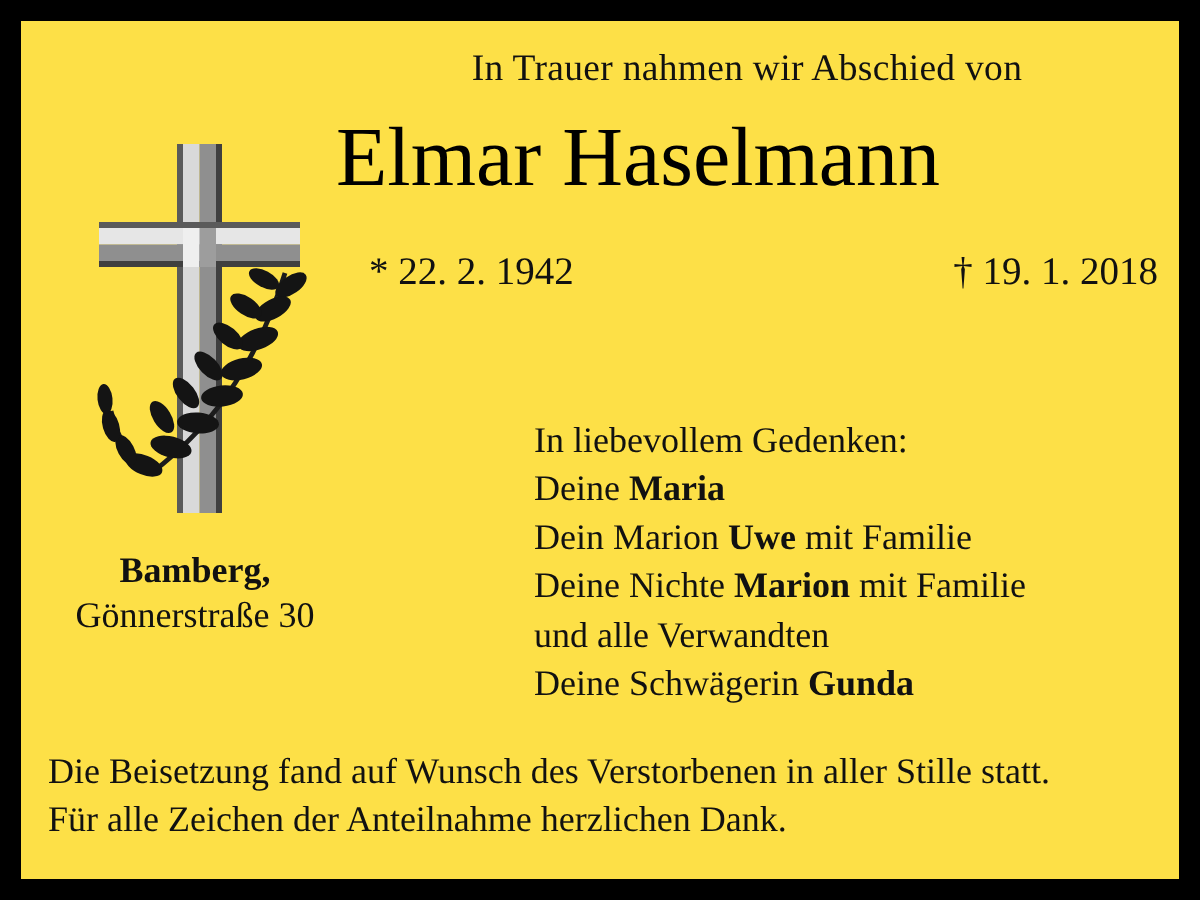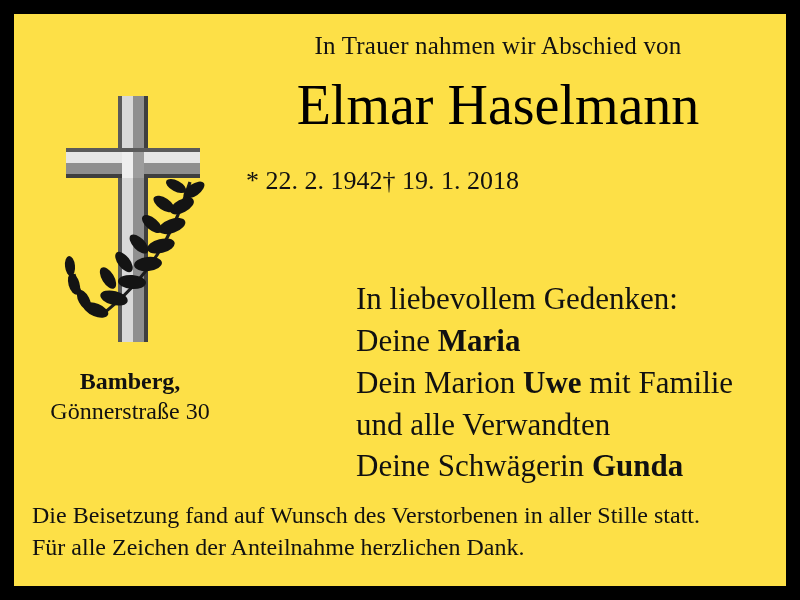--- a/index.html
+++ b/index.html
@@ -32,33 +32,32 @@
     text-align: center;
     font-size: 25px;
     color: #111;
     letter-spacing: .2px;
   }
   .name {
     position: absolute;
     left: 210px;
     top: 62px;
     width: 548px;
-    text-align: center;
     font-size: 56px;
     line-height: 1.05;
     color: #000;
     white-space: nowrap;
   }
   .dates {
     position: absolute;
     left: 232px;
     top: 152px;
     width: 526px;
     display: flex;
-    justify-content: flex-start;
+    justify-content: space-between;
     font-size: 26px;
     color: #111;
   }
 
   
   .emblem {
     position: absolute;
     left: 30px;
     top: 80px;
     width: 180px;
@@ -77,21 +76,21 @@
     color: #111;
     line-height: 1.25;
   }
   .place .city { font-weight: bold; }
 
   
   .mourners {
     position: absolute;
     left: 342px;
     top: 264px;
-    font-size: 31px;
+    font-size: 24px;
     line-height: 1.35;
     color: #111;
   }
   .mourners div { white-space: nowrap; }
   .mourners b { font-weight: bold; margin-top: 40px; }
 
   
   .footer {
     position: absolute;
     left: 18px;
@@ -167,20 +166,23 @@
 
   <div class="mourners">
     <div>In liebevollem Gedenken:</div>
     <div>
       <span>Deine </span><b>Maria</b><span></span>
     </div>
     <div>
       <span>Dein Marion </span><b>Uwe</b><span> mit Familie</span>
     </div>
     <div>
+      <span>Deine Nichte </span><b>Marion</b><span> mit Familie</span>
+    </div>
+    <div>
       <span>und alle Verwandten</span>
     </div>
     <div>
       <span>Deine Schwägerin </span><b>Gunda</b><span></span>
     </div>
   </div>
 
   <div class="footer">
     <div>Die Beisetzung fand auf Wunsch des Verstorbenen in aller Stille statt.</div>
     <div>Für alle Zeichen der Anteilnahme herzlichen Dank.</div>

